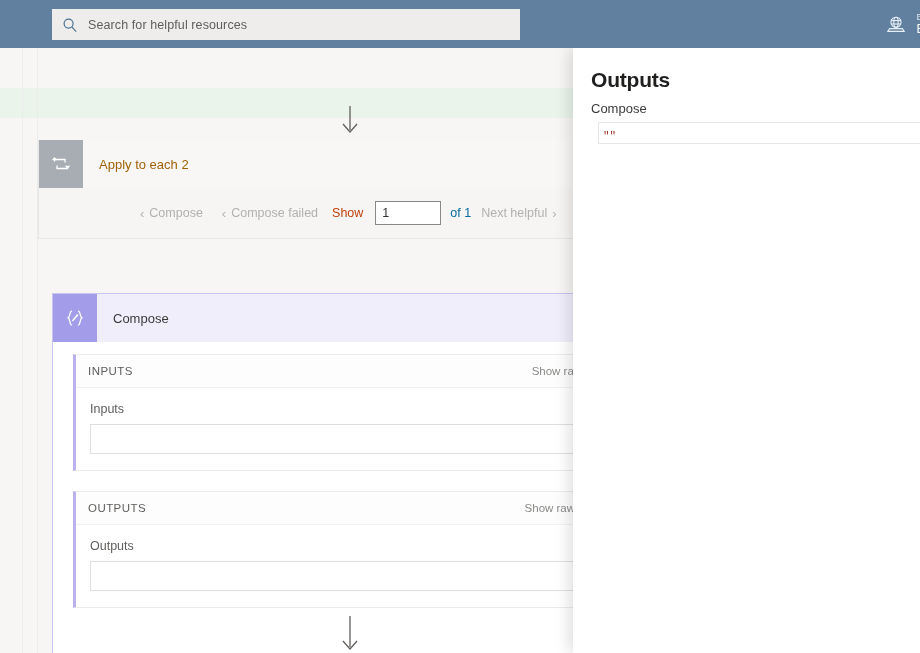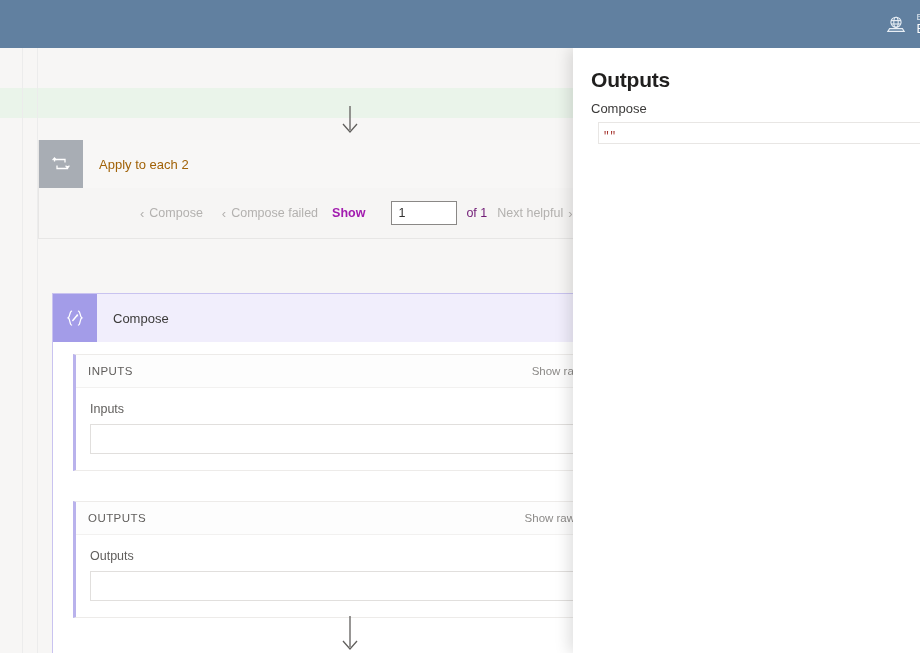--- a/index.html
+++ b/index.html
@@ -183,39 +183,38 @@
     margin-right: 14px;
     user-select: none;
   }
   .chev {
     font-size: 13px;
     color: #b3b1af;
     margin: 0 5px;
     line-height: 1;
   }
   .pager-label {
-    color: #a21caf;
-    margin-right: 26px;
-    white-space: nowrap;
-    font-weight: bold;
+    color: #c2410c;
+    margin-right: 12px;
+    white-space: nowrap;
   }
   .pager-input {
     width: 66px;
     height: 24px;
     border: 1px solid #8a8886;
     background: #ffffff;
     font-size: 12.5px;
     color: #323130;
     padding: 0 6px;
     box-sizing: border-box;
     font-family: "Liberation Sans", sans-serif;
     outline: none;
   }
   .pager-of {
-    color: #701a75;
+    color: #0369a1;
     margin: 0 10px 0 9px;
     white-space: nowrap;
   }
 
   
   .compose-card {
     position: absolute;
     left: 52px;
     top: 245px;
     width: 596px;
@@ -251,21 +250,21 @@
 
   .compose-body {
     padding: 12px 16px 0 20px;
   }
 
   
   .io-section {
     border: 1px solid #edebe9;
     border-left: 3px solid #b9b2ec;
     background: #ffffff;
-    margin-bottom: 30px;
+    margin-bottom: 20px;
     box-sizing: border-box;
   }
   .io-head {
     display: flex;
     align-items: center;
     justify-content: space-between;
     height: 32px;
     padding: 0 14px 0 12px;
     background: #fdfdfd;
     border-bottom: 1px solid #f2f1f0;
@@ -439,20 +438,29 @@
 
   <div class="panel">
     <div class="panel-title">Outputs</div>
     <div class="panel-subtitle">Compose</div>
     <div class="code-box">
       <span class="code-text">""</span>
     </div>
   </div>
 
   <div class="topbar">
+    <div class="search-box">
+      <span>
+        <svg class="search-icon" viewBox="0 0 16 16">
+          <circle cx="6.6" cy="6.6" r="4.5" fill="none" stroke="#4a7294" stroke-width="1.2"></circle>
+          <line x1="10.0" y1="10.2" x2="14.2" y2="14.6" stroke="#4a7294" stroke-width="1.2"></line>
+        </svg>
+      </span>
+      <span class="search-placeholder">Search for helpful resources</span>
+    </div>
 
     <div class="env-block" style="right:-18px;">
       <span>
         <svg class="env-icon" viewBox="0 0 20 20">
           <circle cx="10" cy="8.3" r="5.1" fill="none" stroke="#e8eef5" stroke-width="1.1"></circle>
           <ellipse cx="10" cy="8.3" rx="2.2" ry="5.1" fill="none" stroke="#e8eef5" stroke-width="1.1"></ellipse>
           <line x1="5.0" y1="6.6" x2="15.0" y2="6.6" stroke="#e8eef5" stroke-width="1.1"></line>
           <line x1="5.0" y1="10.0" x2="15.0" y2="10.0" stroke="#e8eef5" stroke-width="1.1"></line>
           <path d="M3.6 14.6 H16.4 L18.2 17.4 H1.8 Z" fill="none" stroke="#e8eef5" stroke-width="1.1"></path>
         </svg>

